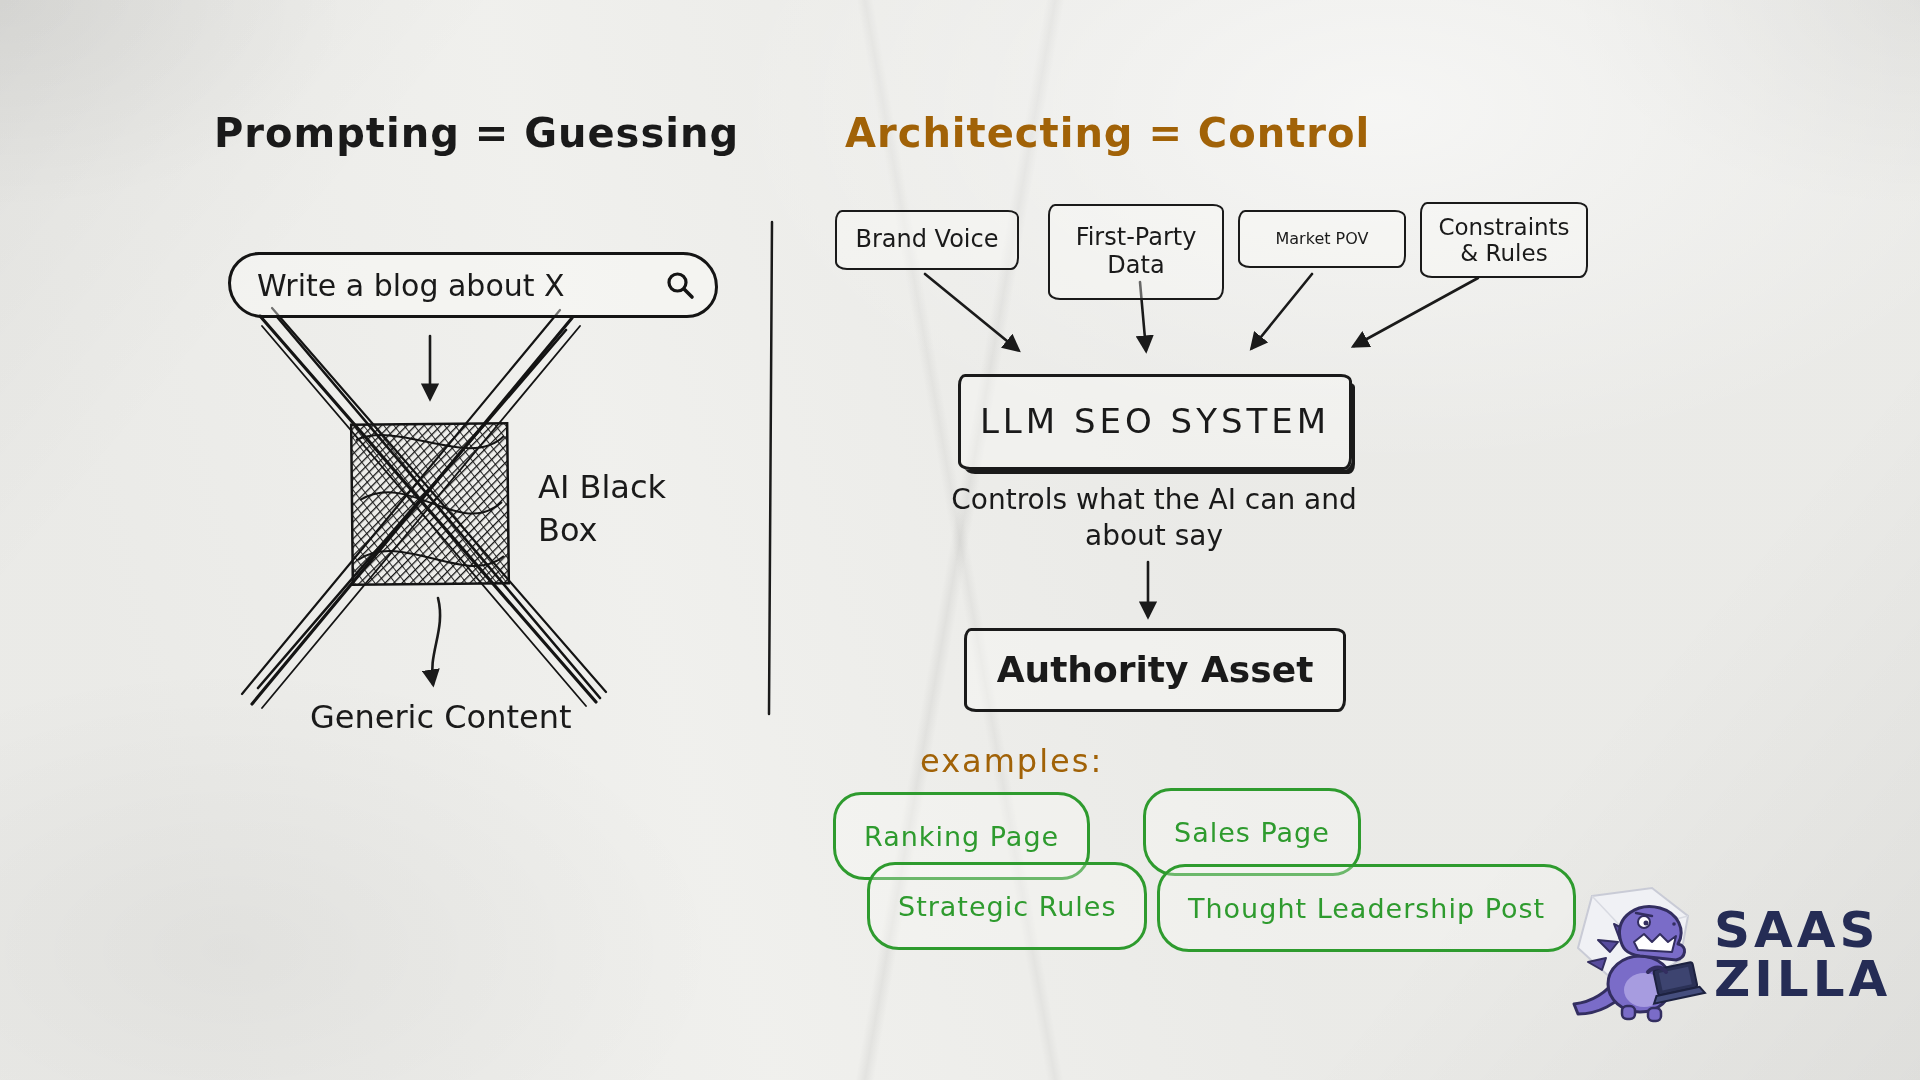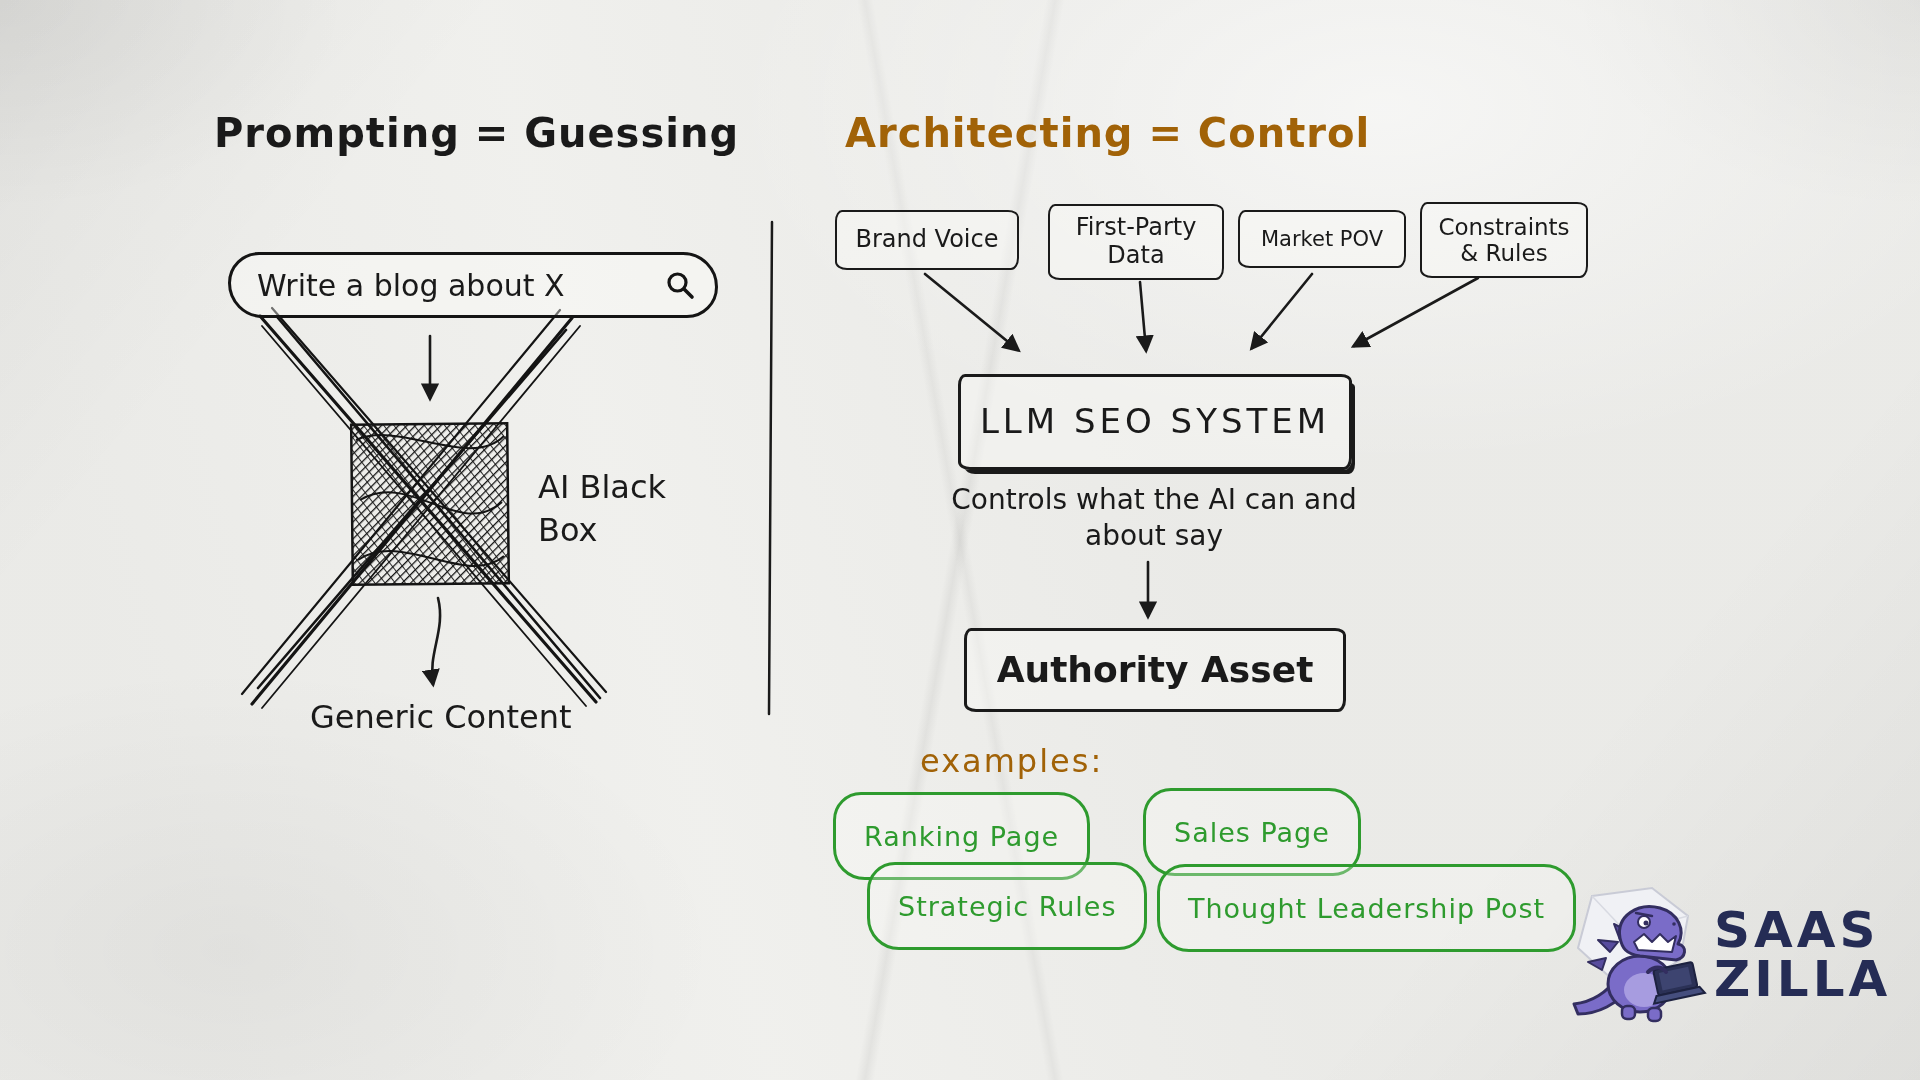--- a/index.html
+++ b/index.html
@@ -114,22 +114,22 @@
     </svg>
   </div>
 
   <div class="abs z2" style="left:538px;top:466px;width:160px;font-size:32px;line-height:1.35;">AI Black Box</div>
 
   <div class="abs z2" style="left:310px;top:698px;font-size:32px;">Generic Content</div>
 
   <div class="abs title green z2" style="left:845px;top:110px;">Architecting = Control</div>
 
   <div class="abs sketch z2" style="left:835px;top:210px;width:180px;height:56px;font-size:24px;">Brand Voice</div>
-  <div class="abs sketch z2" style="left:1048px;top:204px;width:160px;height:68px;font-size:24px;padding:2px 6px;">First-Party Data</div>
-  <div class="abs sketch z2" style="left:1238px;top:210px;width:164px;height:54px;font-size:21px;">Market POV</div>
+  <div class="abs sketch z2" style="left:1048px;top:204px;width:160px;height:68px;font-size:24px;padding:12px 6px;">First-Party Data</div>
+  <div class="abs sketch z2" style="left:1238px;top:210px;width:164px;height:54px;font-size:16px;">Market POV</div>
   <div class="abs sketch z2" style="left:1420px;top:202px;width:152px;height:68px;font-size:23px;padding:2px 6px;">Constraints &amp; Rules</div>
 
   <div class="abs sketch z2" style="left:958px;top:374px;width:388px;height:90px;font-size:34px;letter-spacing:4px;border-width:3px;box-shadow:5px 6px 0 -2px #1a1a1a;">LLM SEO SYSTEM</div>
 
   <div class="abs caption z2" style="left:950px;top:482px;width:408px;">Controls what the AI can and about say</div>
 
   <div class="abs sketch z2" style="left:964px;top:628px;width:376px;height:78px;font-size:36px;font-weight:700;border-width:3px;">Authority Asset</div>
 
   <div class="abs green z2" style="left:920px;top:742px;font-size:32px;letter-spacing:2px;">examples:</div>
 

